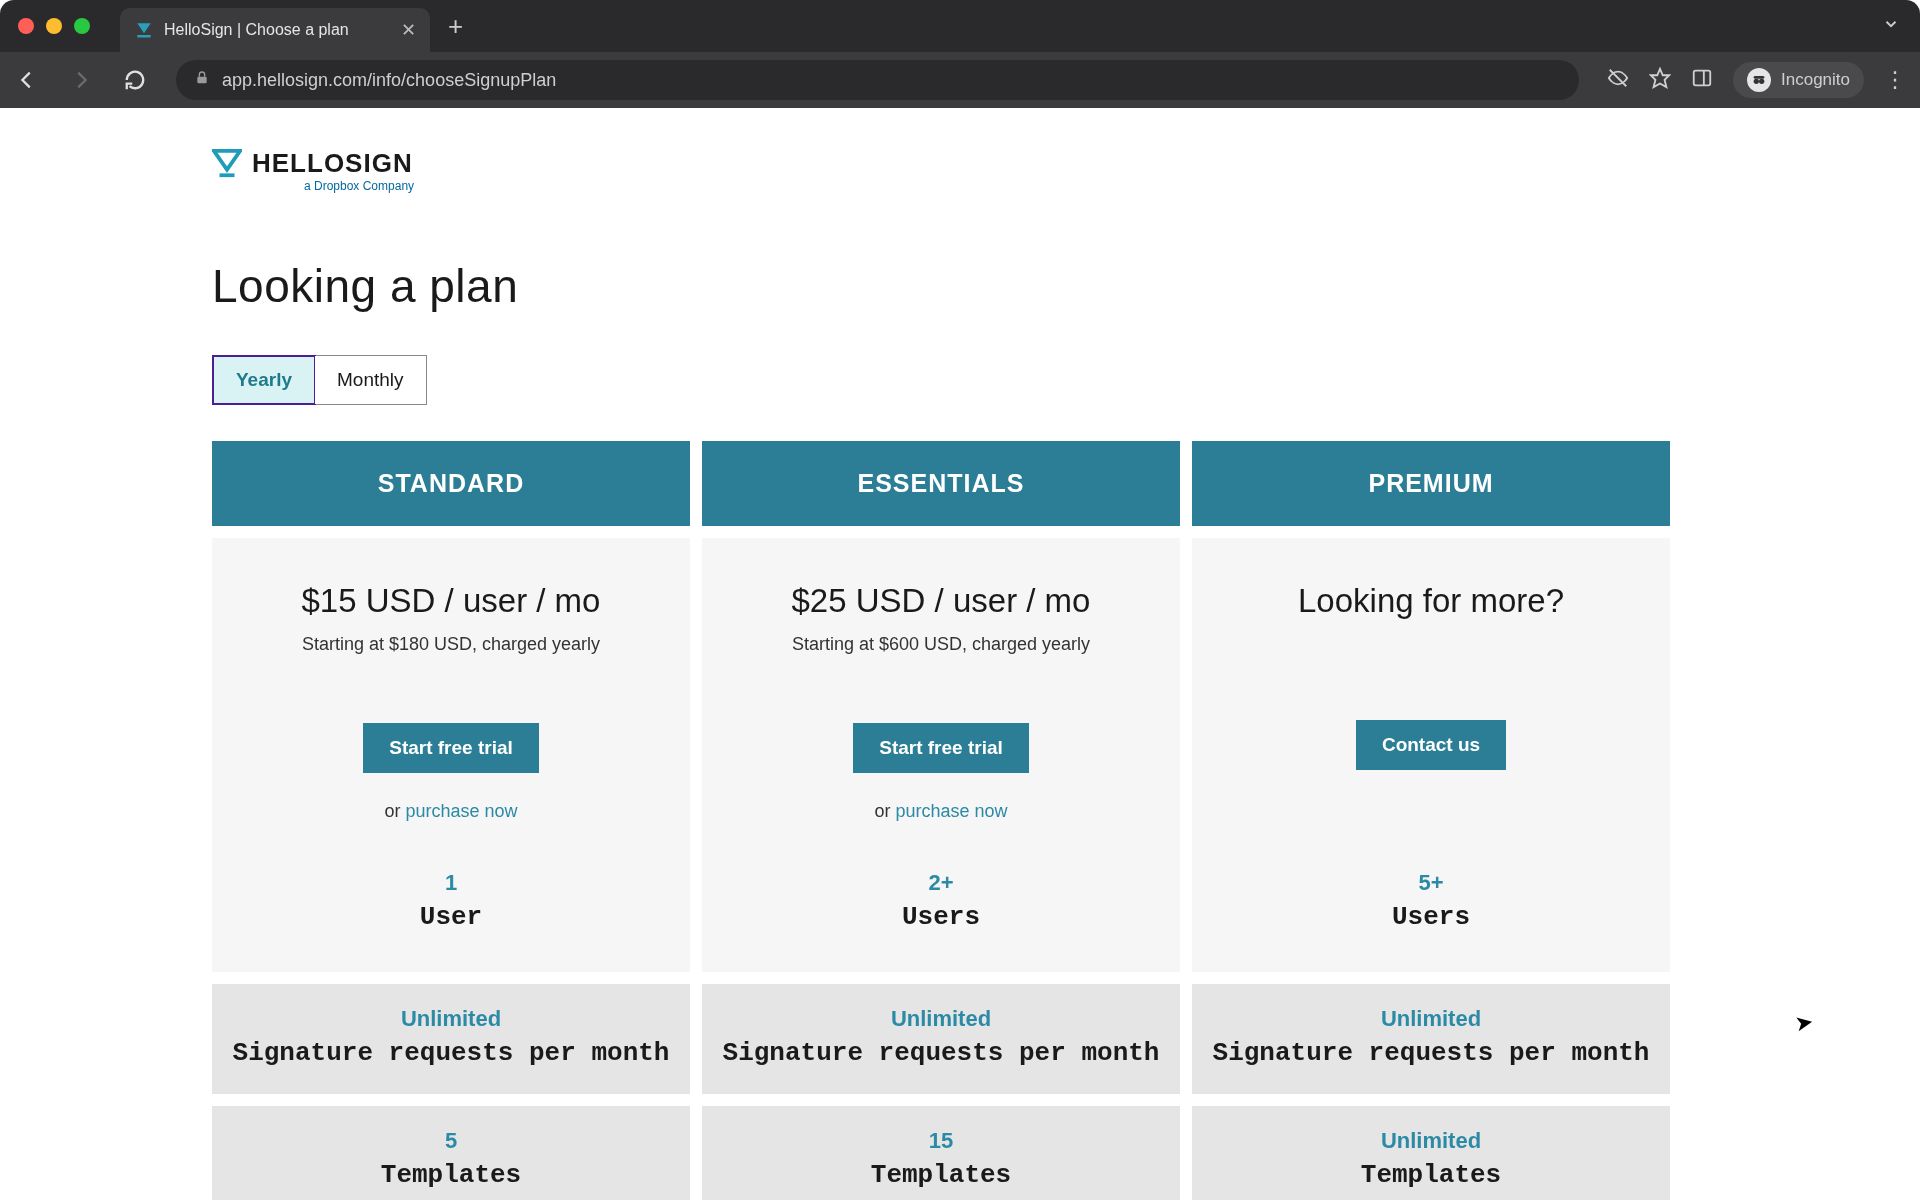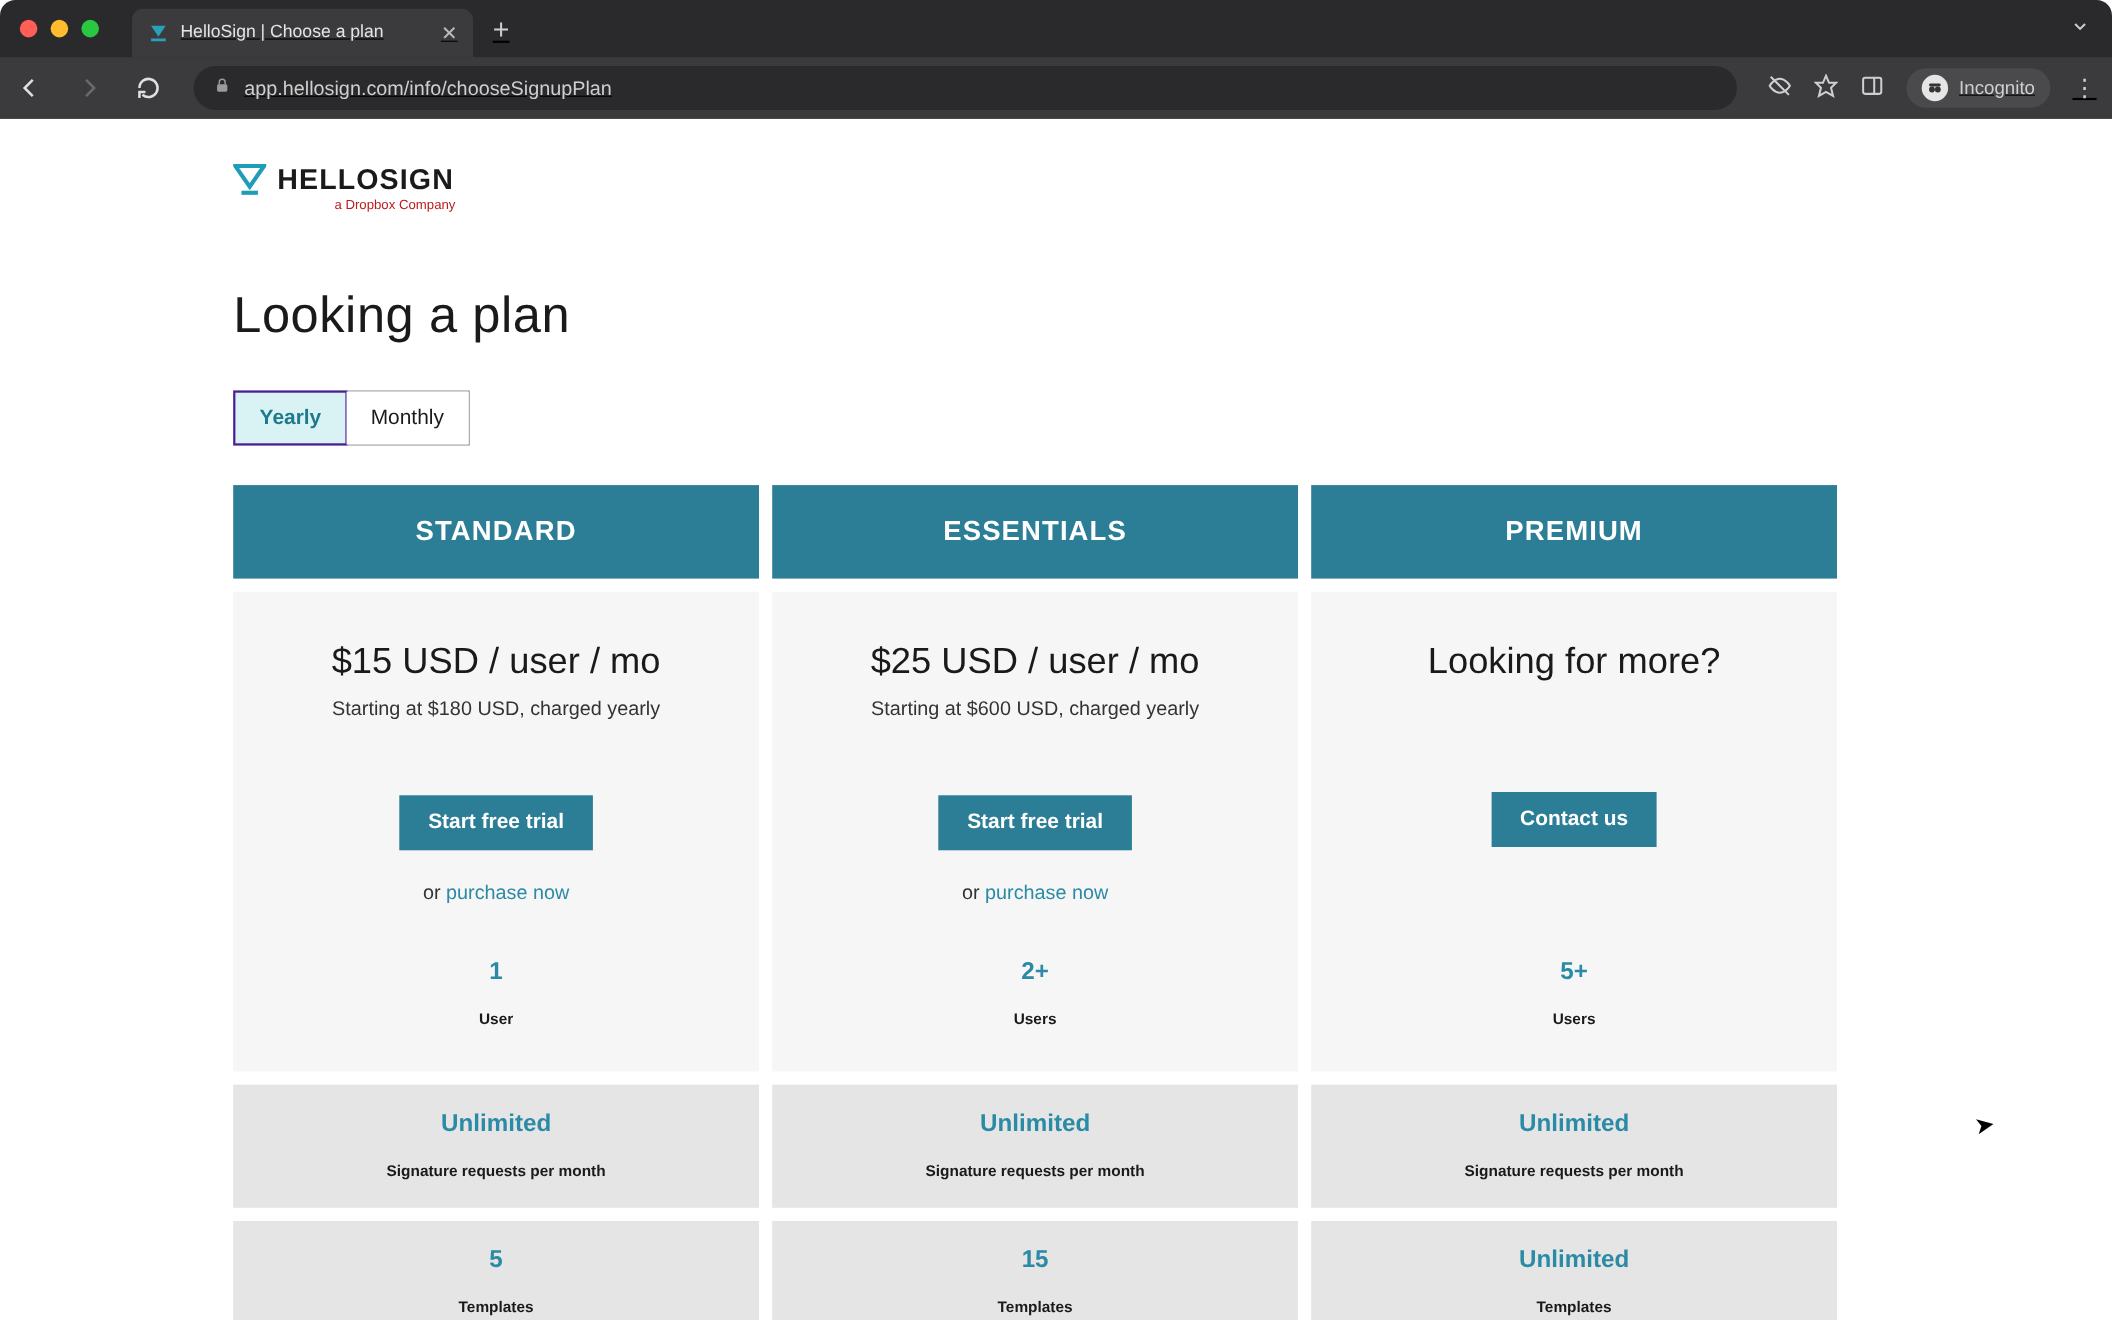--- a/index.html
+++ b/index.html
@@ -11,21 +11,20 @@
     overflow: hidden;
   }
   
   .browser-chrome {
     background: #2a2a2c;
     height: 108px;
     display: flex;
     flex-direction: column;
     border-top-left-radius: 14px;
     border-top-right-radius: 14px;
-    text-decoration: underline;
   }
   .tab-bar {
     height: 52px;
     display: flex;
     align-items: center;
     padding-left: 18px;
   }
   .traffic-lights {
     display: flex;
     gap: 12px;
@@ -152,21 +151,21 @@
   }
   .logo-text {
     font-weight: 800;
     font-size: 26px;
     letter-spacing: 1px;
     color: #1a1a1a;
     text-align: center;
   }
   .logo-sub {
     font-size: 12px;
-    color: #b91c1c;
+    color: #0369a1;
     margin-left: 92px;
     margin-top: 0px;
   }
   .page-title {
     font-size: 46px;
     font-weight: 400;
     color: #1a1a1a;
     margin-bottom: 42px;
     letter-spacing: 0.5px;
   }
@@ -242,24 +241,25 @@
   .users-block {
     margin-top: 48px;
   }
   .users-block.premium-users { margin-top: 100px; }
   .big-teal {
     color: #2b8aa5;
     font-weight: 700;
     font-size: 22px;
   }
   .under-label {
-    font-size: 14px;
+    font-size: 26px;
     font-weight: 700;
     color: #1a1a1a;
-    margin-top: 22px;
+    margin-top: 6px;
+    font-family: Liberation Mono, monospace;
   }
   .feature-cell {
     background: #e5e5e5;
     text-align: center;
     padding: 22px 10px 26px 10px;
   }
   .cursor {
     position: absolute;
     left: 1795px;
     top: 1010px;

